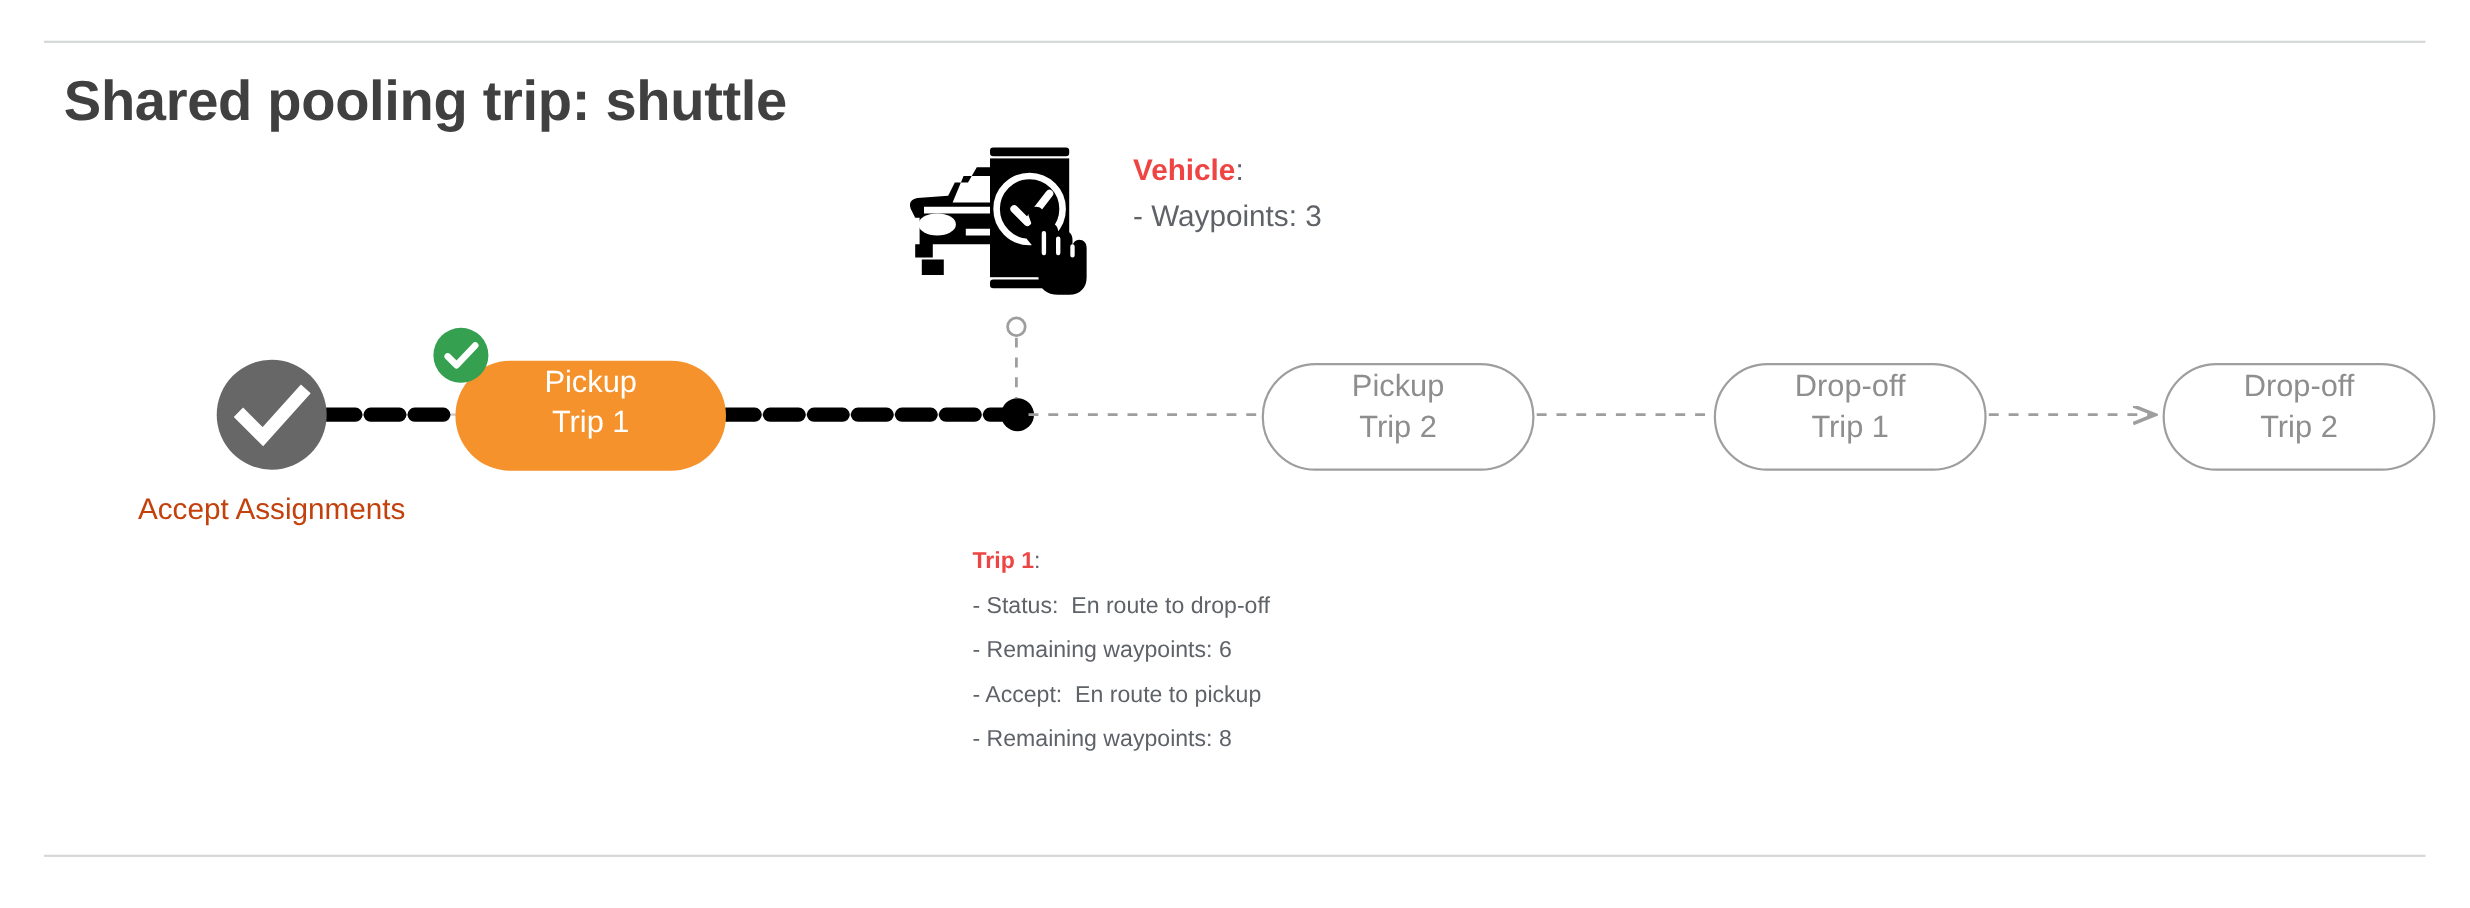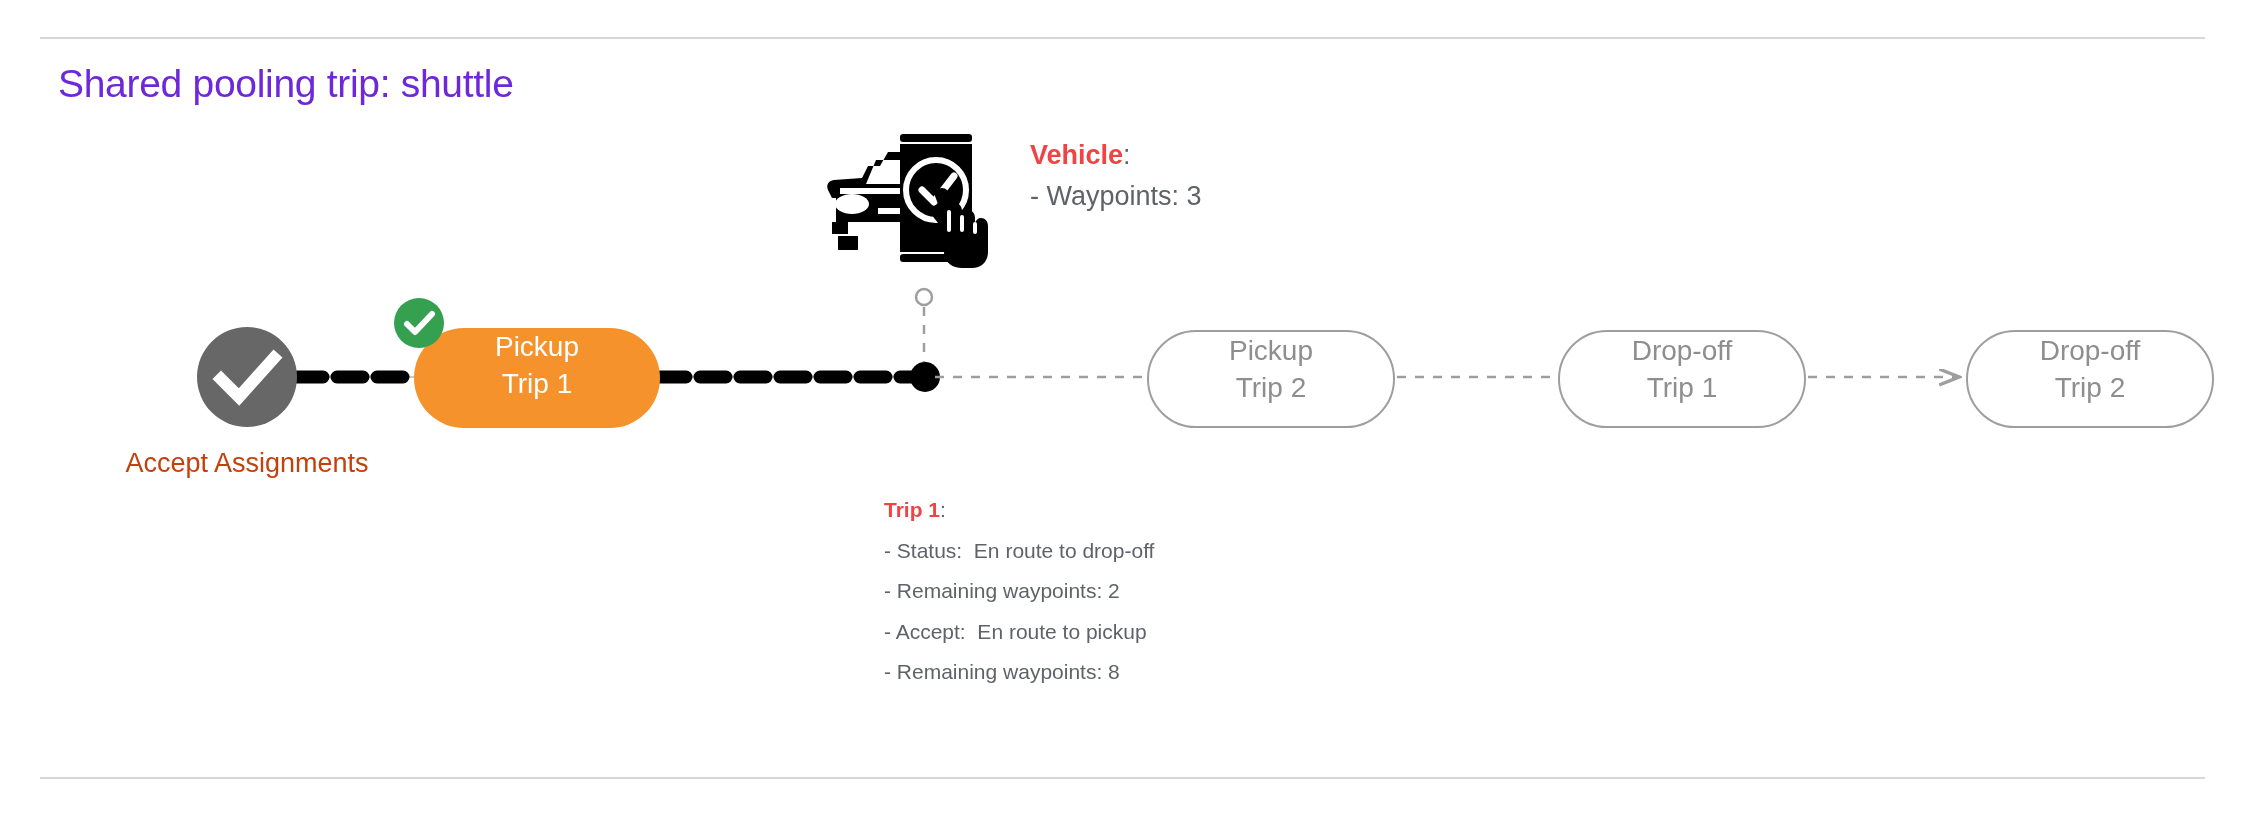--- a/index.html
+++ b/index.html
@@ -28,23 +28,23 @@
     background: #d5d7d8;
   }
   .divider.top    { top: 37px; }
   .divider.bottom { top: 777px; }
 
   
   .page-title {
     position: absolute;
     left: 58px;
     top: 62px;
-    font-size: 39px;
-    font-weight: normal;
-    color: #6d28d9;
+    font-size: 51px;
+    font-weight: bold;
+    color: #404040;
     letter-spacing: -0.3px;
     white-space: nowrap;
   }
 
   
   #track {
     position: absolute;
     left: 0;
     top: 0;
   }
@@ -248,18 +248,18 @@
   </div>
 
   <div class="note vehicle">
     <span class="ln"><b>Vehicle</b><span>:</span></span>
     <span class="ln">- Waypoints: 3</span>
   </div>
 
   <div class="note trips">
     <span class="ln"><b>Trip 1</b><span>:</span></span>
     <span class="ln">- Status:  En route to drop-off</span>
-    <span class="ln">- Remaining waypoints: 2</span>
+    <span class="ln">- Remaining waypoints: 6</span>
     <span class="ln">- Accept:  En route to pickup</span>
     <span class="ln">- Remaining waypoints: 8</span>
   </div>
 
 </div>
 
 </body></html>

